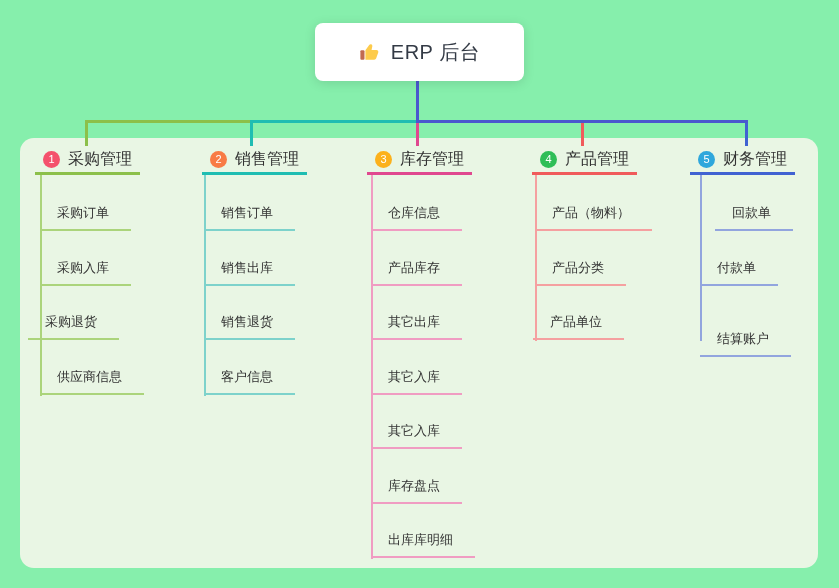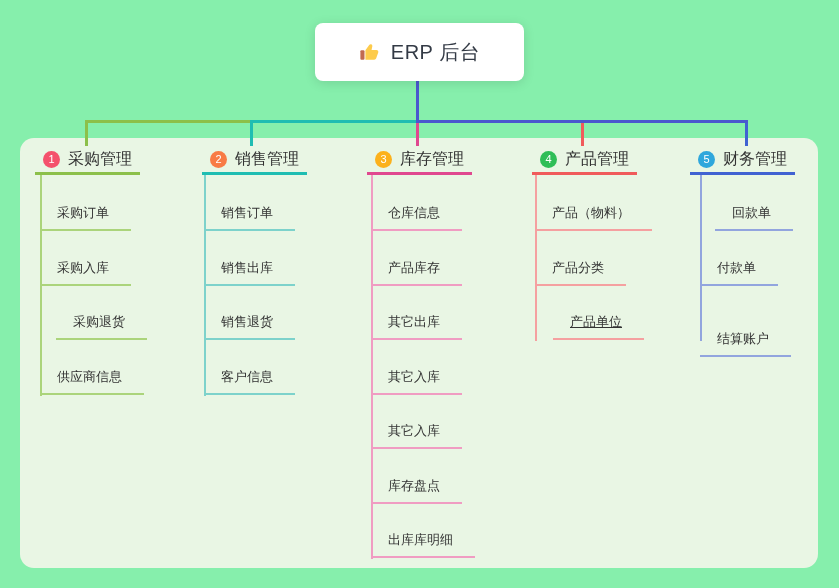--- a/index.html
+++ b/index.html
@@ -59,21 +59,21 @@
   </div>
 
   <div id="branches">
       <div class="branch-header" style="left: 35px; top: 146px; border-bottom-color: rgb(140, 192, 74);">
         <span class="badge" style="background: rgb(244, 81, 108);">1</span>
         <span class="branch-label">采购管理</span>
       </div>
       <div class="line" style="left: 40px; top: 175px; width: 2px; height: 221px; background: rgb(171, 212, 123);"></div>
       <div class="child-row" style="left: 40px; top: 202px; border-bottom-color: rgb(171, 212, 123);">采购订单</div>
       <div class="child-row" style="left: 40px; top: 257px; border-bottom-color: rgb(171, 212, 123);">采购入库</div>
-      <div class="child-row" style="left: 56px; top: 311px; border-bottom-color: rgb(171, 212, 123);">采购退货</div>
+      <div class="child-row" style="left: 28px; top: 311px; border-bottom-color: rgb(171, 212, 123);">采购退货</div>
       <div class="child-row" style="left: 40px; top: 366px; border-bottom-color: rgb(171, 212, 123);">供应商信息</div>
       <div class="branch-header" style="left: 202px; top: 146px; border-bottom-color: rgb(31, 189, 178);">
         <span class="badge" style="background: rgb(248, 123, 69);">2</span>
         <span class="branch-label">销售管理</span>
       </div>
       <div class="line" style="left: 204px; top: 175px; width: 2px; height: 221px; background: rgb(125, 210, 203);"></div>
       <div class="child-row" style="left: 204px; top: 202px; border-bottom-color: rgb(125, 210, 203);">销售订单</div>
       <div class="child-row" style="left: 204px; top: 257px; border-bottom-color: rgb(125, 210, 203);">销售出库</div>
       <div class="child-row" style="left: 204px; top: 311px; border-bottom-color: rgb(125, 210, 203);">销售退货</div>
       <div class="child-row" style="left: 204px; top: 366px; border-bottom-color: rgb(125, 210, 203);">客户信息</div>
@@ -89,21 +89,21 @@
       <div class="child-row" style="left: 371px; top: 420px; border-bottom-color: rgb(240, 156, 194);">其它入库</div>
       <div class="child-row" style="left: 371px; top: 475px; border-bottom-color: rgb(240, 156, 194); text-align: right;">库存盘点</div>
       <div class="child-row" style="left: 371px; top: 529px; border-bottom-color: rgb(240, 156, 194); text-align: center;">出库库明细</div>
       <div class="branch-header" style="left: 532px; top: 146px; border-bottom-color: rgb(240, 91, 91);">
         <span class="badge" style="background: rgb(47, 190, 87);">4</span>
         <span class="branch-label">产品管理</span>
       </div>
       <div class="line" style="left: 535px; top: 175px; width: 2px; height: 166px; background: rgb(245, 160, 160);"></div>
       <div class="child-row" style="left: 535px; top: 202px; border-bottom-color: rgb(245, 160, 160);">产品（物料）</div>
       <div class="child-row" style="left: 535px; top: 257px; border-bottom-color: rgb(245, 160, 160);">产品分类</div>
-      <div class="child-row" style="left: 553px; top: 311px; border-bottom-color: rgb(245, 160, 160); text-decoration: underline;">产品单位</div>
+      <div class="child-row" style="left: 533px; top: 311px; border-bottom-color: rgb(245, 160, 160);">产品单位</div>
       <div class="branch-header" style="left: 690px; top: 146px; border-bottom-color: rgb(64, 98, 210);">
         <span class="badge" style="background: rgb(47, 167, 220);">5</span>
         <span class="branch-label">财务管理</span>
       </div>
       <div class="line" style="left: 700px; top: 175px; width: 2px; height: 166px; background: rgb(146, 165, 222);"></div>
       <div class="child-row" style="left: 700px; top: 202px; border-bottom-color: rgb(146, 165, 222); margin-left: 15px;">回款单</div>
       <div class="child-row" style="left: 700px; top: 257px; border-bottom-color: rgb(146, 165, 222);">付款单</div>
       <div class="child-row" style="left: 700px; top: 328px; border-bottom-color: rgb(146, 165, 222);">结算账户</div>
     </div>
 </div>

